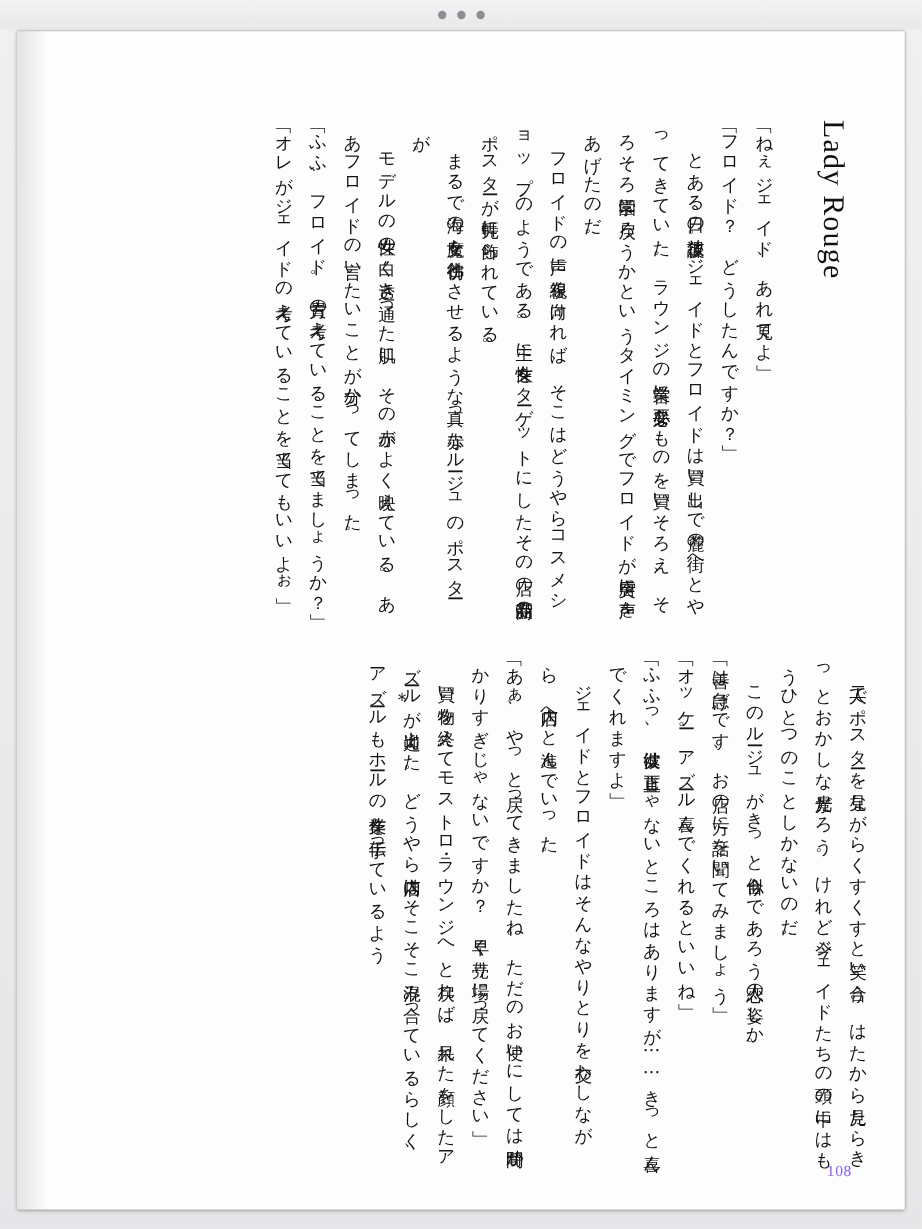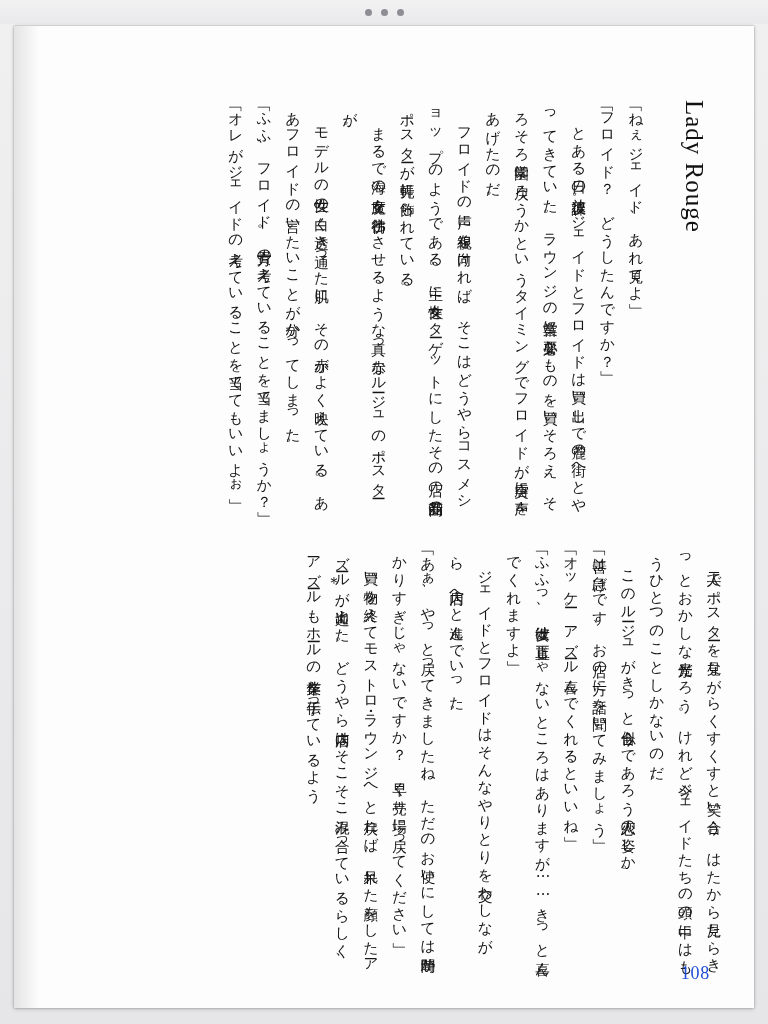--- a/index.html
+++ b/index.html
@@ -126,22 +126,22 @@
     -webkit-writing-mode: vertical-rl;
     text-orientation: upright;
   }
 
   
   #folio {
     position: absolute;
     right: 44px;
     bottom: 24px;
     font-family: "Liberation Serif", "DejaVu Serif", serif;
-    font-size: 18px;
-    color: #1d4ed8;
+    font-size: 13px;
+    color: #8b5cf6;
     letter-spacing: 0.04em;
   }
 </style>
 </head>
 <body>
 
 <div id="reader-root">
 
   <div id="top-bar">
     <div id="page-dots">

